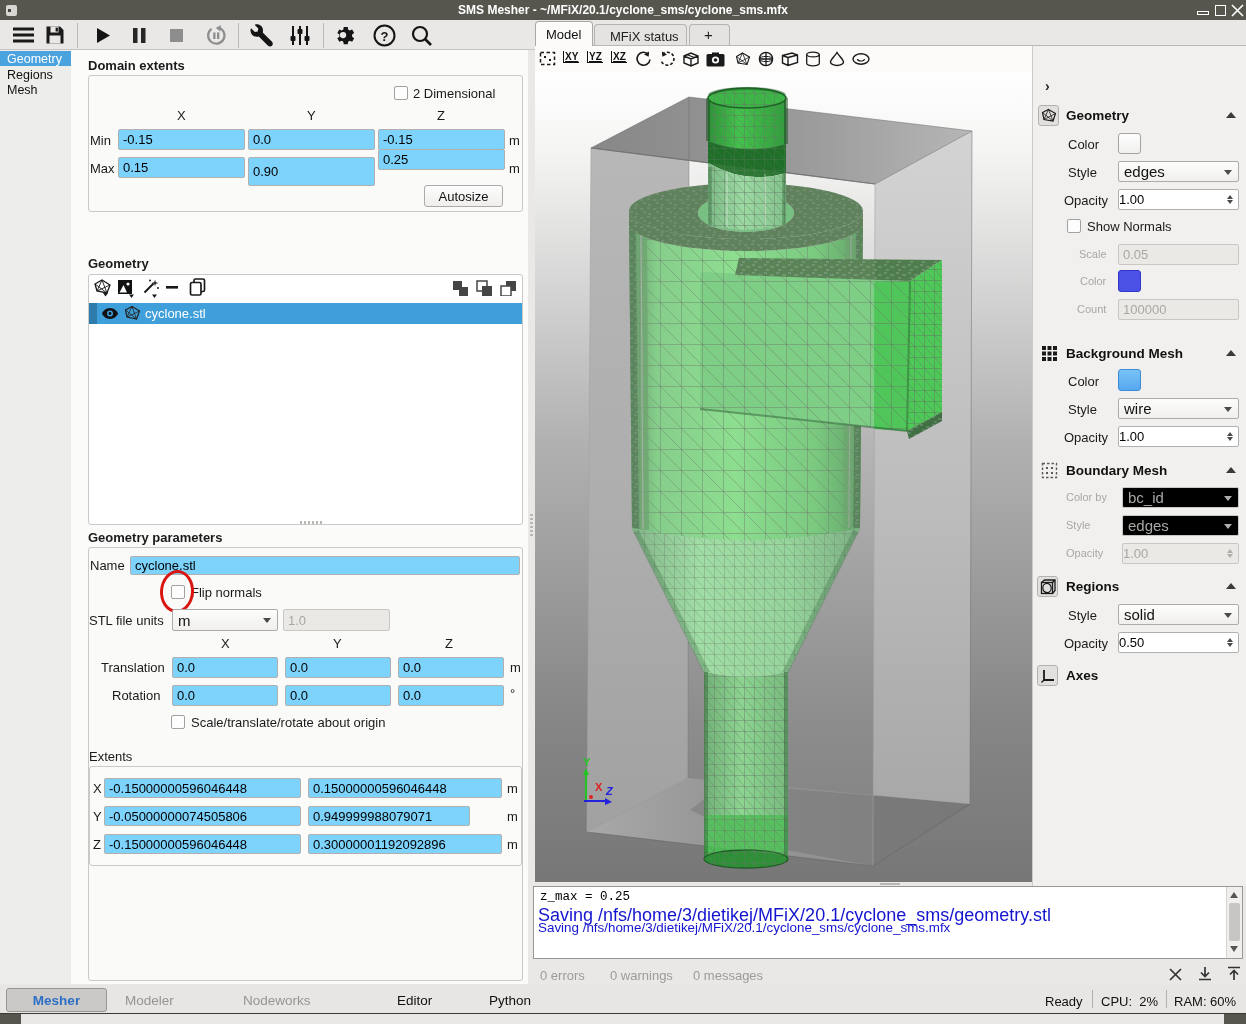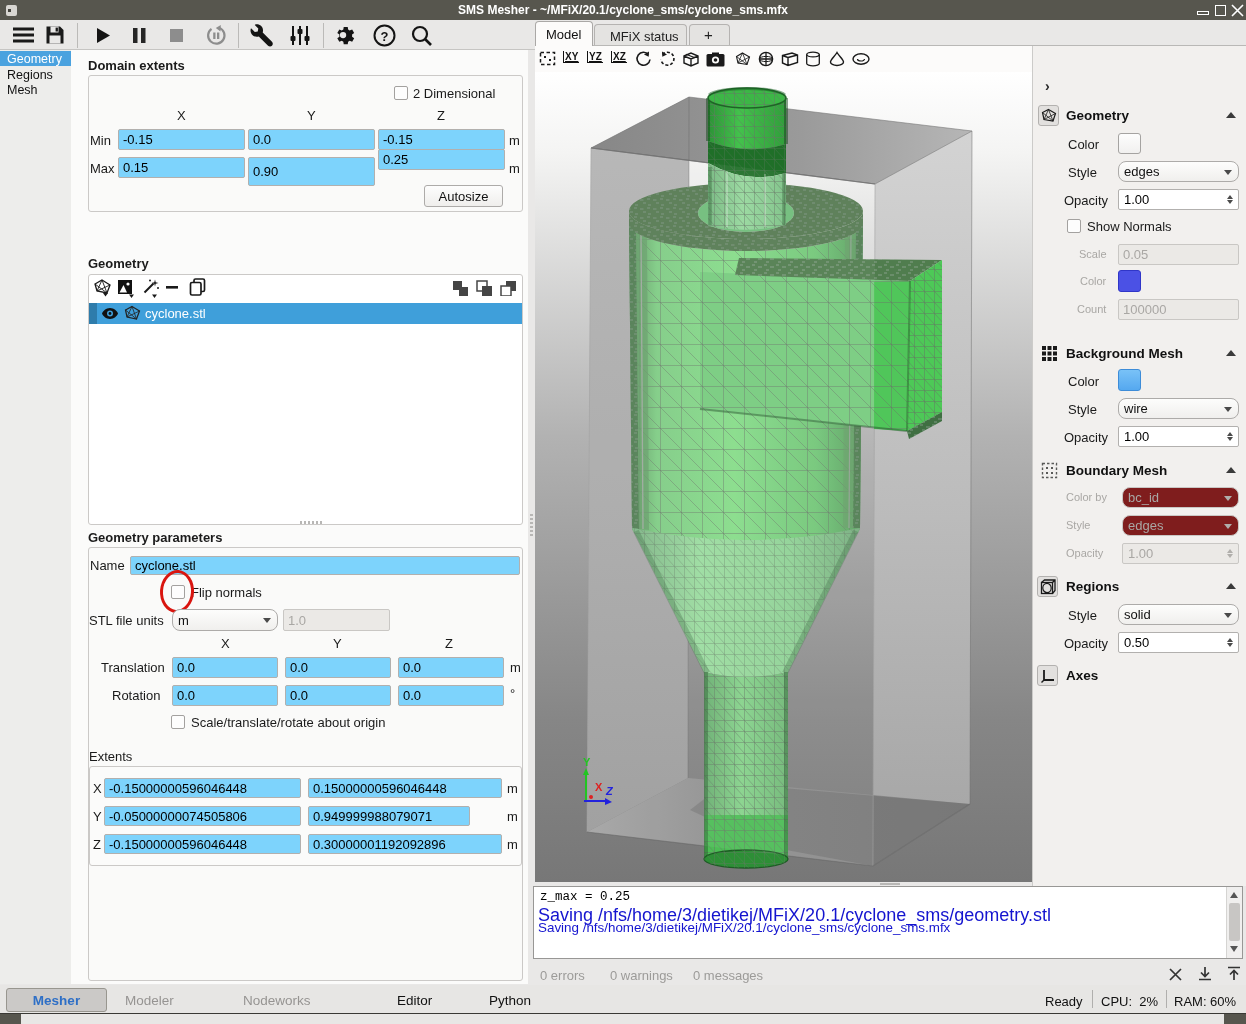--- a/index.html
+++ b/index.html
@@ -4,25 +4,25 @@
 *{margin:0;padding:0;box-sizing:border-box}
 html,body{width:1246px;height:1024px;overflow:hidden;font-family:"Liberation Sans",sans-serif;background:#e9e8e7;position:relative}
 .abs{position:absolute}
 .lbl{position:absolute;font-size:13px;color:#1a1a1a;white-space:nowrap}
 .b{font-weight:bold}
 .in{position:absolute;background:#7dd3fc;border:1px solid #b2b0ae;border-radius:2px;font-size:13px;color:#000;padding-left:4px;display:flex;align-items:center}
 .dis{background:#ebe9e6;color:#a9a7a4;border-color:#c9c7c4}
 .gb{position:absolute;border:1px solid #cbc9c7;border-radius:3px;background:#fafaf9}
 .cb{position:absolute;width:14px;height:14px;background:#fdfdfd;border:1px solid #a3a19f;border-radius:2px}
 .btn{position:absolute;background:linear-gradient(#fdfdfd,#efeeec);border:1px solid #adaba9;border-radius:3px;font-size:13px;color:#111;display:flex;align-items:center;justify-content:center}
-.combo{position:absolute;background:linear-gradient(#fdfdfc,#f0efed);border:1px solid #adaba9;border-radius:8px;font-size:13px;color:#111;display:flex;align-items:center;padding-left:5px}
+.combo{position:absolute;background:linear-gradient(#fdfdfc,#f0efed);border:1px solid #adaba9;border-radius:2px;font-size:15px;color:#111;display:flex;align-items:center;padding-left:5px}
 .combo .ar{position:absolute;right:6px;top:8px;width:0;height:0;border-left:4px solid transparent;border-right:4px solid transparent;border-top:5px solid #4a4a4a}
-.combo.dis{background:#7f1d1d;color:#a9a7a4;border-color:#c9c7c4}
+.combo.dis{background:#000000;color:#a9a7a4;border-color:#c9c7c4}
 .combo.dis .ar{border-top-color:#b0aeab}
-.spin{position:absolute;background:#fff;border:1px solid #b2b0ae;border-radius:2px;font-size:13px;color:#000;display:flex;align-items:center;padding-left:5px}
+.spin{position:absolute;background:#fff;border:1px solid #b2b0ae;border-radius:2px;font-size:13px;color:#000;display:flex;align-items:center;}
 .spin .up{position:absolute;right:5px;top:5px;width:0;height:0;border-left:3.5px solid transparent;border-right:3.5px solid transparent;border-bottom:4.5px solid #4a4a4a}
 .spin .dn{position:absolute;right:5px;bottom:5px;width:0;height:0;border-left:3.5px solid transparent;border-right:3.5px solid transparent;border-top:4.5px solid #4a4a4a}
 .spin.dis .up{border-bottom-color:#b0aeab}
 .spin.dis .dn{border-top-color:#b0aeab}
 .glabel{position:absolute;font-size:11px;color:#a9a7a4;white-space:nowrap}
 .hdr{position:absolute;font-size:13.5px;font-weight:bold;color:#111;white-space:nowrap}
 .swatch{position:absolute;border-radius:3px}
 svg{display:block}
 </style></head>
 <body>

